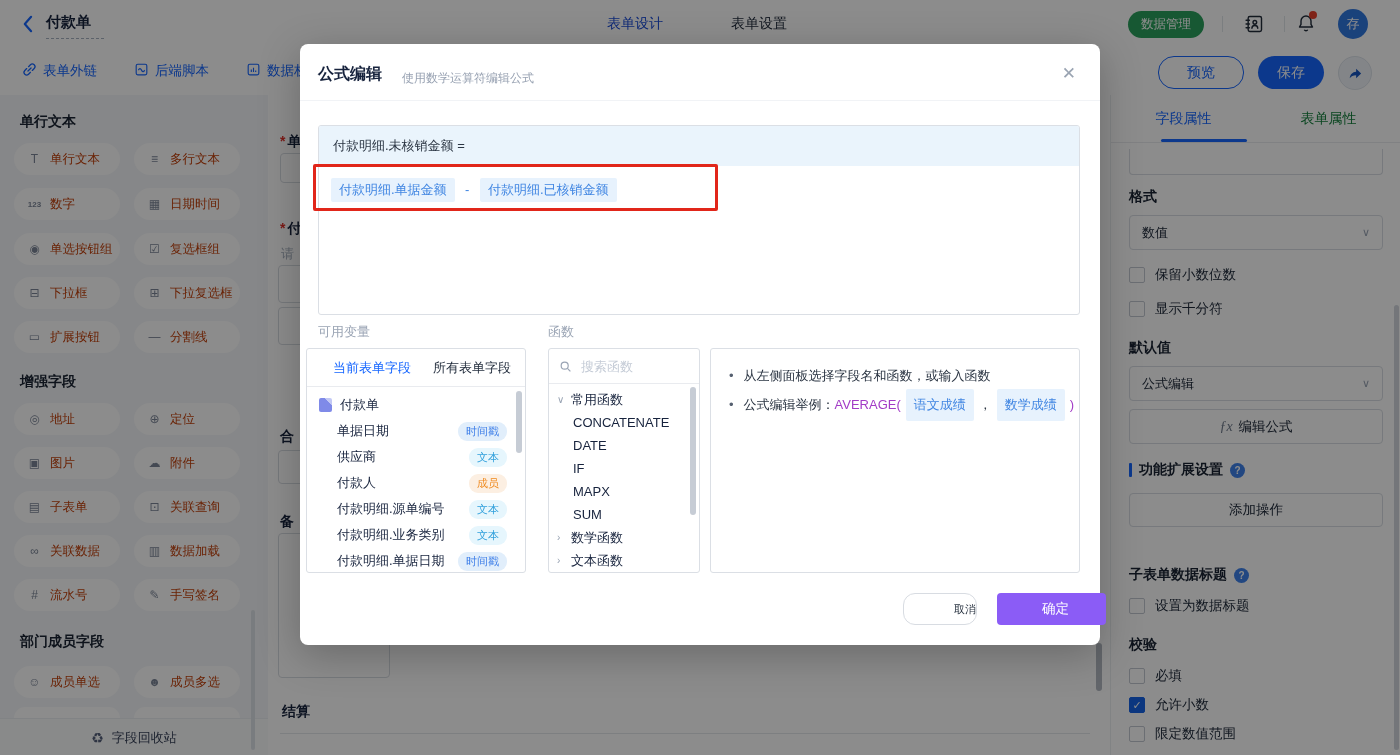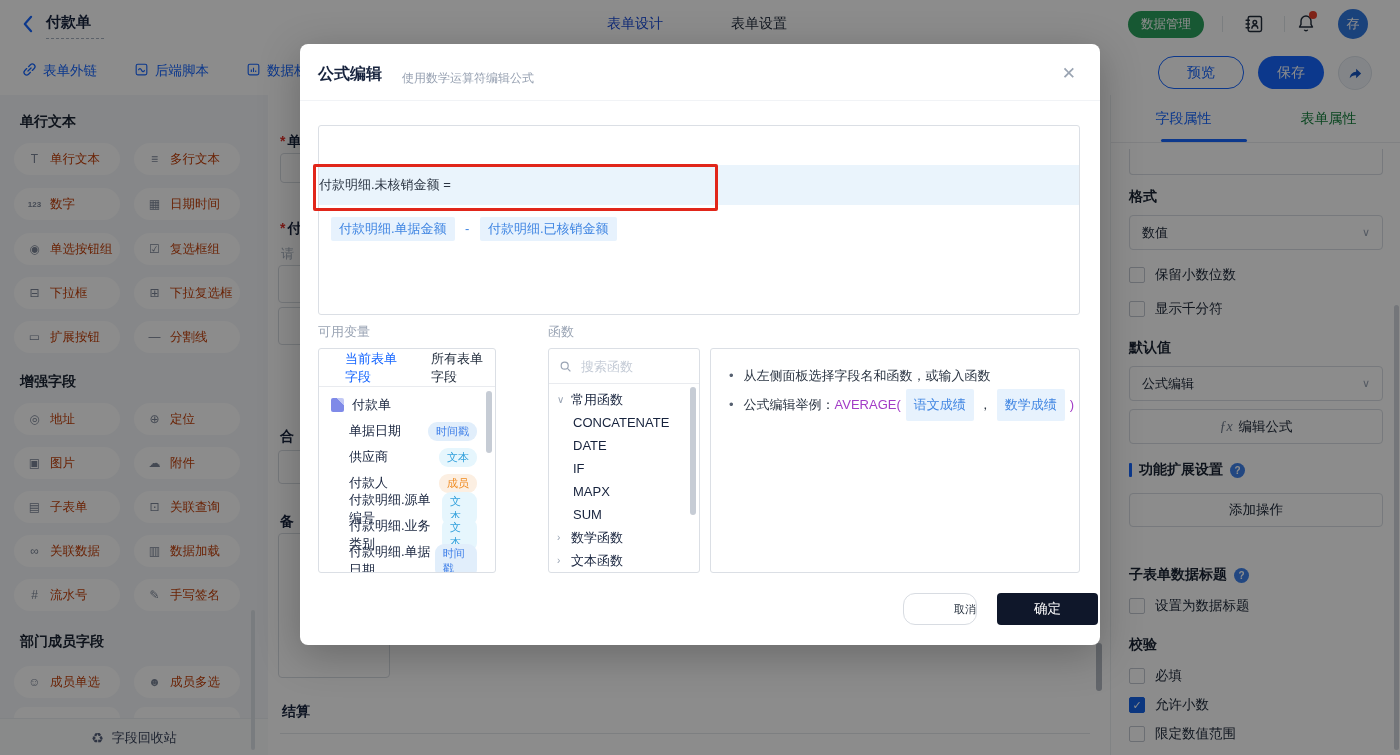--- a/index.html
+++ b/index.html
@@ -71,22 +71,22 @@
   .rp-scroll{width:5px;border-radius:2.5px;background:#D3D8DF;}
   
   .overlay{left:0;top:0;width:1400px;height:755px;background:rgba(0,0,0,0.45);z-index:10;}
   .modal{left:300px;top:44px;width:800px;height:601px;background:#fff;border-radius:8px;z-index:20;
     box-shadow:0 10px 40px rgba(0,0,0,0.25);}
   .m-title{left:18px;top:20px;font-size:16px;font-weight:700;color:#17233D;}
   .m-sub{left:102px;top:26px;font-size:12px;color:#98A2B2;}
   .m-close{right:24px;top:19px;font-size:17px;color:#9AA4B2;cursor:pointer;}
   .m-hdrline{left:0;top:56px;width:800px;height:1px;background:#F1F3F6;}
   .fml-box{left:18px;top:81px;width:762px;height:190px;border:1px solid #DBDFE5;border-radius:3px;box-sizing:border-box;overflow:hidden;}
-  .fml-strip{height:40px;background:#EAF4FC;display:flex;align-items:center;
-    font-size:13px;color:#2A3442;margin-top:39px;}
+  .fml-strip{height:40px;background:#EAF4FC;display:flex;align-items:center;padding-left:14px;
+    font-size:13px;color:#2A3442;}
   .fml-body{padding:12px;}
   .chip{display:inline-block;background:#E7F2FD;color:#3F85E2;padding:3px 8px;border-radius:2px;font-size:13px;}
   .fop{color:#3F85E2;font-size:13px;margin:0 6px;}
   .annot{left:13px;top:120px;width:405px;height:47px;border:3px solid #E1261A;border-radius:2px;
     box-sizing:border-box;pointer-events:none;z-index:5;}
   .m-collabel{font-size:13px;color:#9AA4B4;top:279px;}
   .mbox{top:304px;height:225px;border:1px solid #DBDFE5;border-radius:3px;box-sizing:border-box;overflow:hidden;background:#fff;}
   .vtabs{height:37px;border-bottom:1px solid #E9EBEF;display:flex;align-items:center;gap:22px;padding-left:26px;font-size:13px;}
   .vtab.active{color:#1666FF;}
   .vlist{padding-top:5px;}
@@ -108,21 +108,21 @@
   .fnrow.item{padding-left:24px;}
   .mscroll{width:6px;border-radius:3px;background:#C6CCD5;}
   .hintbox{left:410px;width:370px;padding:14px 18px;box-sizing:border-box;}
   .hline{font-size:13px;color:#2A3442;line-height:26px;display:flex;align-items:center;flex-wrap:nowrap;white-space:nowrap;}
   .bullet{color:#566070;margin-right:10px;font-size:13px;}
   .fnpurple{color:#A23BC6;}
   .hchip{margin:0 5px;}
   .btn-cancel{left:603px;top:549px;width:74px;height:32px;line-height:30px;text-align:right;border:1px solid #D8DCE2;
     border-radius:12px;background:#fff;font-size:11px;color:#2A3442;box-sizing:border-box;}
   .btn-ok{left:697px;top:549px;width:101px;height:32px;line-height:32px;text-align:center;border-radius:4px;
-    background:#0f172a;color:#fff;font-size:13.5px;}
+    background:#8b5cf6;color:#fff;font-size:13.5px;padding-left:8px;}
 </style>
 </head>
 <body>
 
 <div class="screen">
 
   <div class="ab topbar">
     <span class="ab" style="left:22px;top:15px">
       <svg width="11" height="18" viewBox="0 0 12 20" fill="none" stroke="#1666FF" stroke-width="2.4" stroke-linecap="round" stroke-linejoin="round">
           <path d="M10 2 L3 10 l7 8"></path>
@@ -393,21 +393,21 @@
         <span class="chip">付款明细.单据金额</span>
         <span class="fop">-</span>
         <span class="chip">付款明细.已核销金额</span>
       </div>
     </div>
     <div class="ab annot"></div>
 
     <span class="ab m-collabel" style="left:18px">可用变量</span>
     <span class="ab m-collabel" style="left:248px">函数</span>
 
-    <div class="ab mbox" style="left:18px;width:178px">
+    <div class="ab mbox" style="left:6px;width:220px">
       <div class="vtabs">
         <span class="vtab active">当前表单字段</span>
         <span class="vtab">所有表单字段</span>
       </div>
       <div class="vlist">
         <div class="vrow">
           <span class="doc-icon"></span>
           <span>付款单</span>
         </div>
         <div class="vrow">

